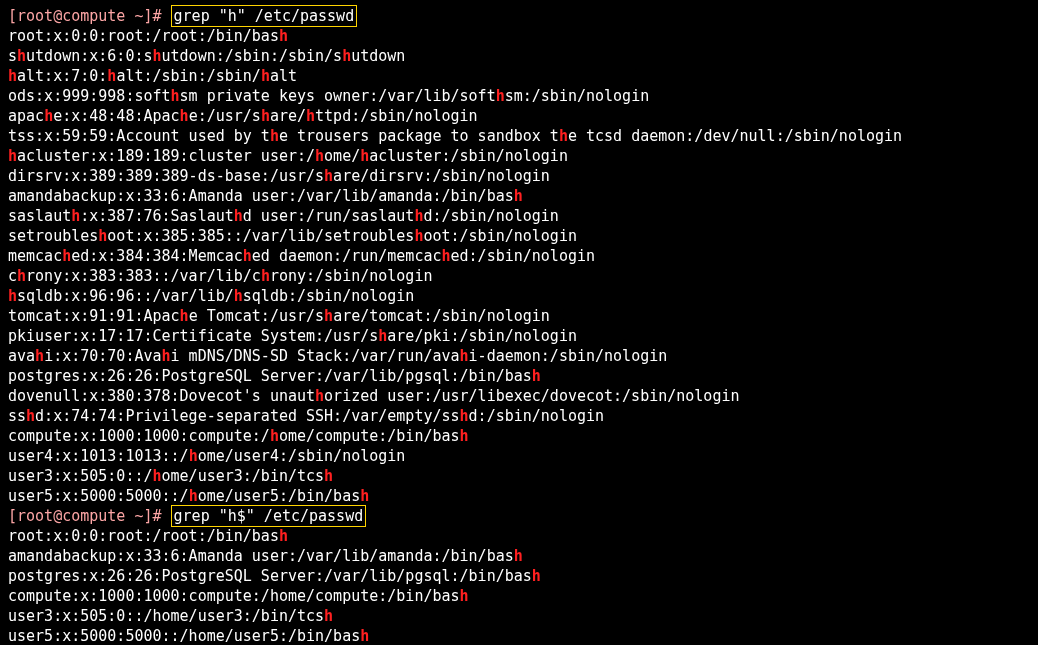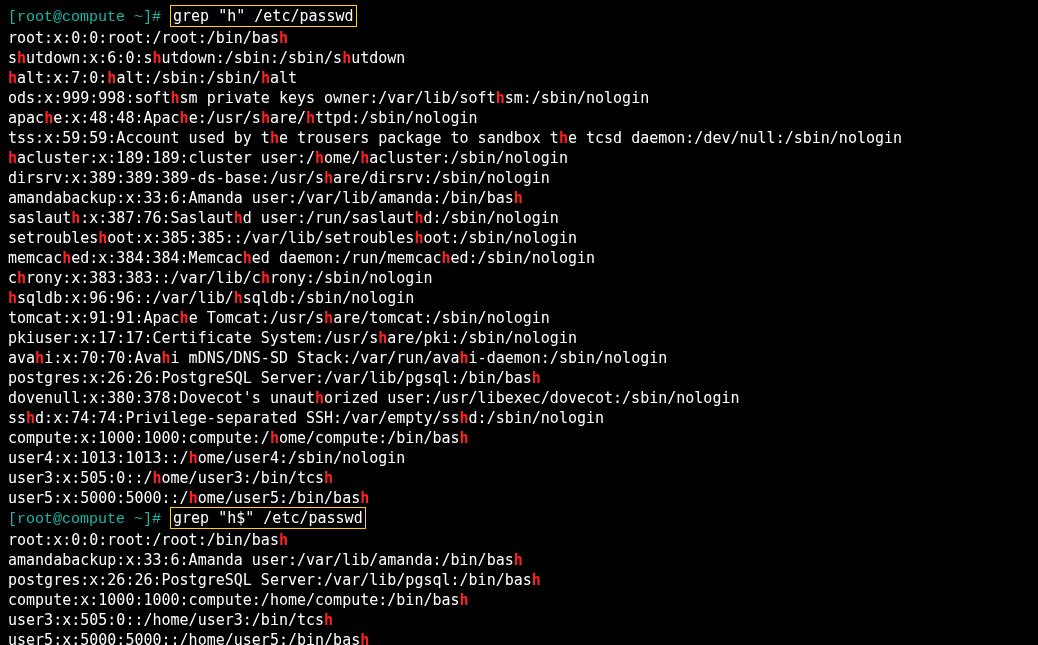--- a/index.html
+++ b/index.html
@@ -19,22 +19,21 @@
     white-space: pre;
   }
   .line {
     display: block;
   }
   .hl {
     color: #ff2020;
     font-weight: bold;
   }
   .prompt {
-    color: #14b8a6;
-    font-family: Liberation Mono, monospace;
+    color: #fca5a5;
   }
   .cmdbox {
     border: 1px solid #ffd400;
     padding: 0 2px;
     display: inline-block;
     box-sizing: border-box;
     margin-top:-1px;
     margin-bottom:-1px;
   }
 </style>

